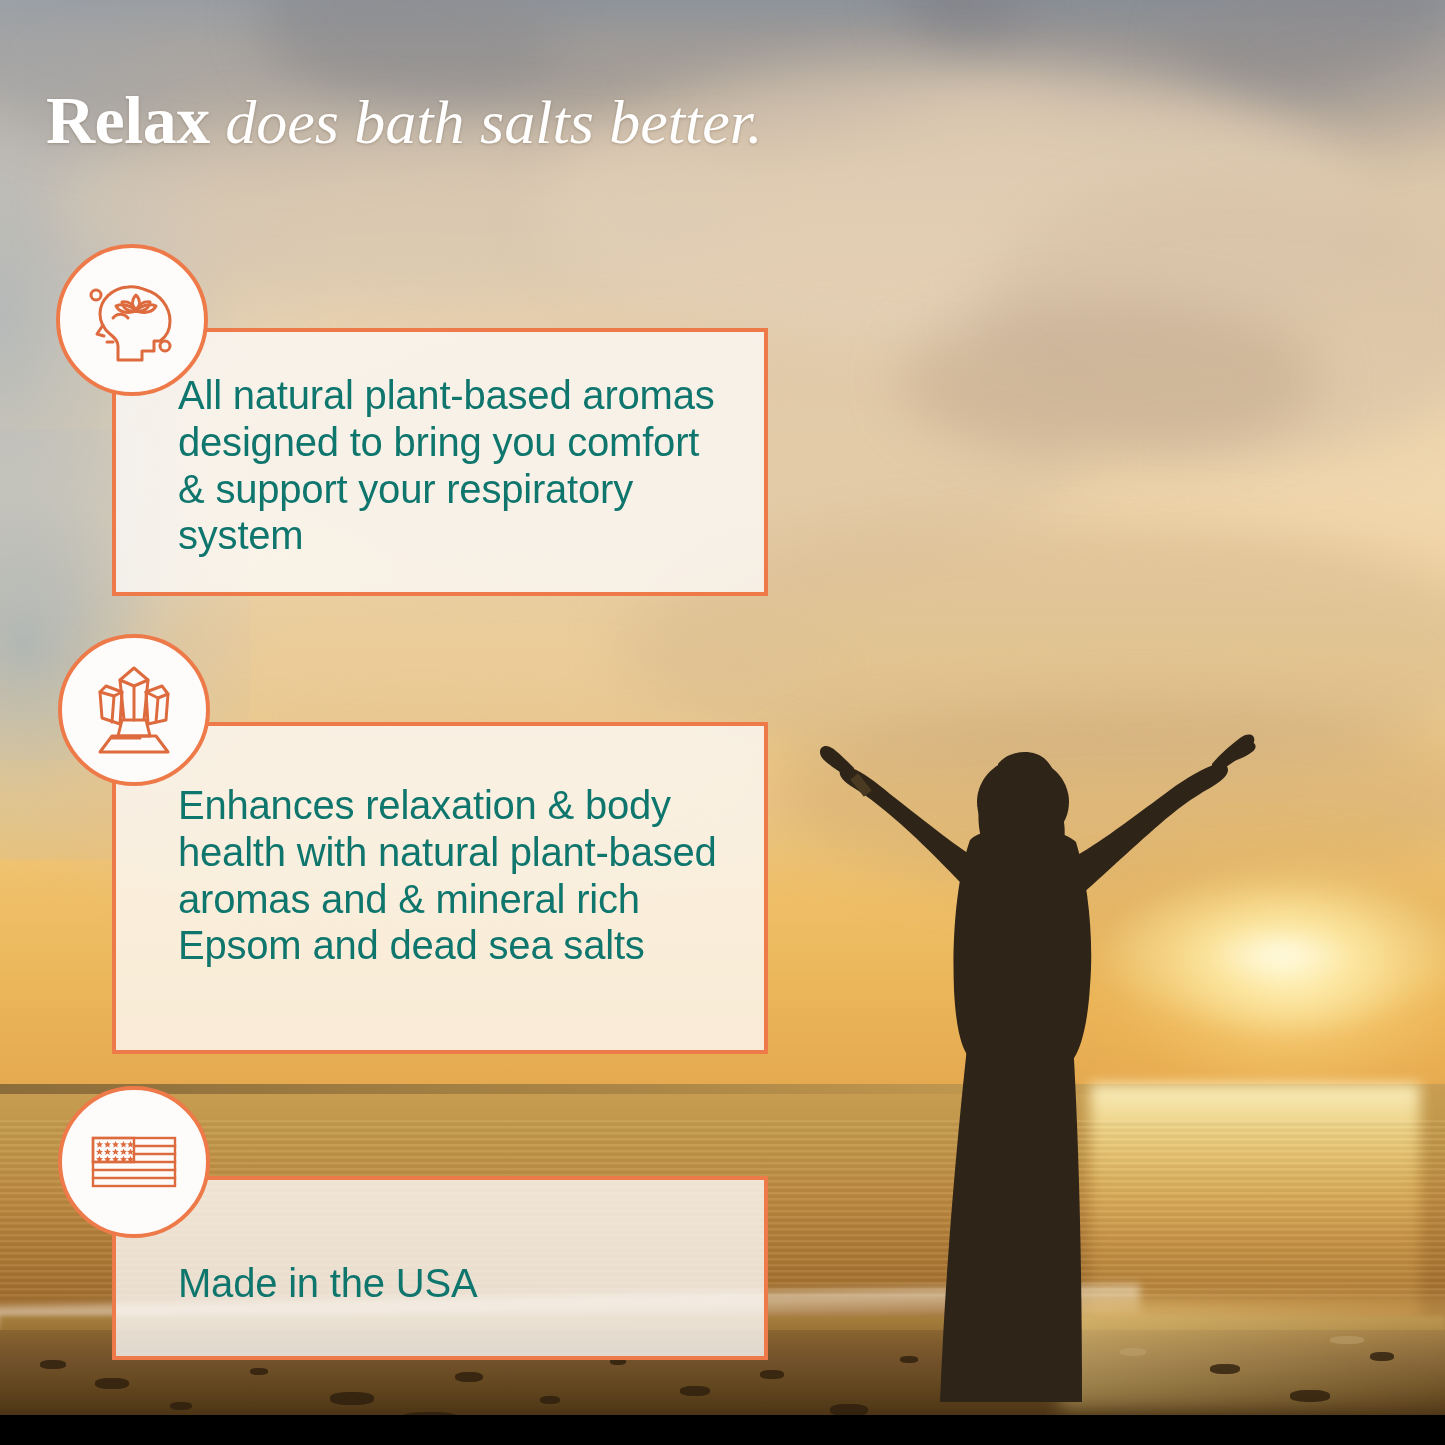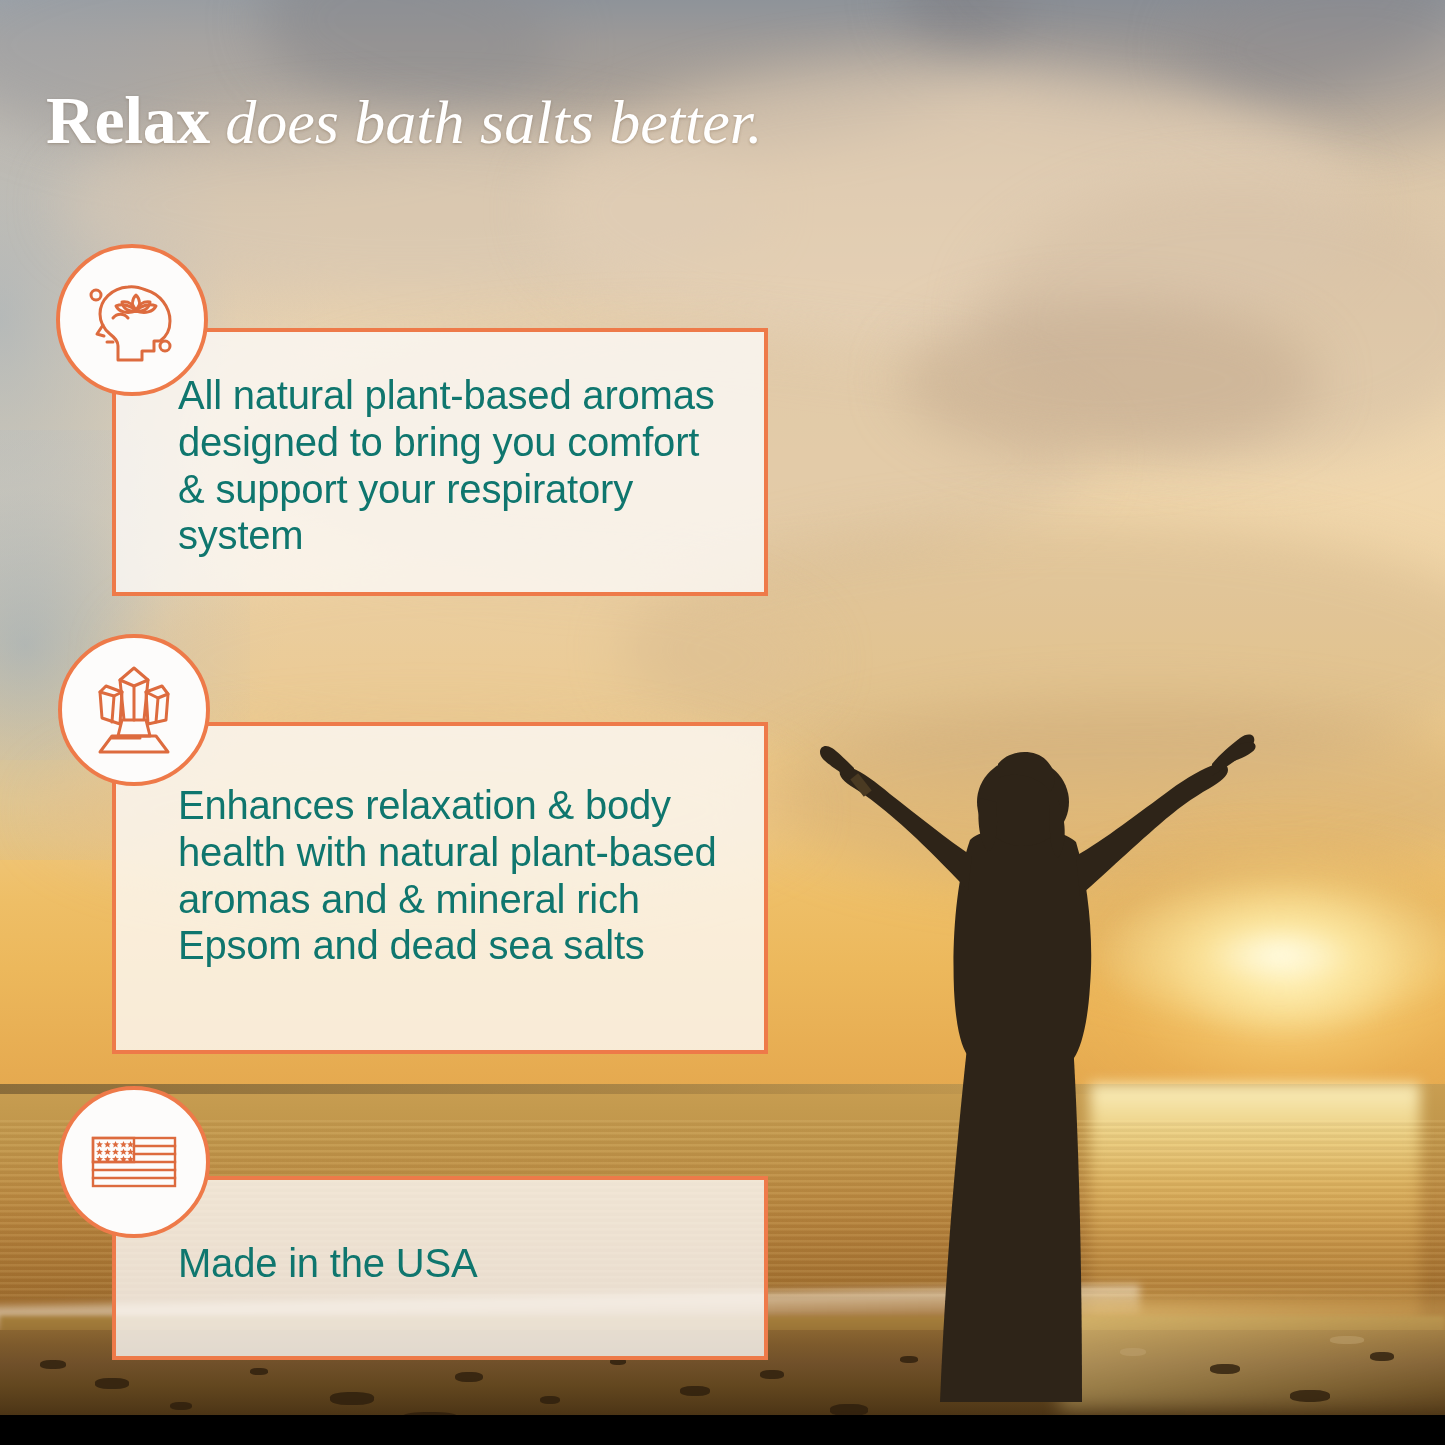--- a/index.html
+++ b/index.html
@@ -248,21 +248,21 @@
   #feature-0 .ficon { left: 56px;  top: 244px; }
   #feature-0 .fbox  { left: 112px; top: 328px; width: 656px; height: 268px; }
   #feature-0 .ftext { padding-top: 40px; }
 
   #feature-1 .ficon { left: 58px;  top: 634px; }
   #feature-1 .fbox  { left: 112px; top: 722px; width: 656px; height: 332px; }
   #feature-1 .ftext { padding-top: 56px; }
 
   #feature-2 .ficon { left: 58px;  top: 1086px; }
   #feature-2 .fbox  { left: 112px; top: 1176px; width: 656px; height: 184px; }
-  #feature-2 .ftext { padding-top: 60px; }
+  #feature-2 .ftext { padding-top: 80px; }
 </style>
 </head>
 <body>
 
 <div class="canvas">
 
   <div class="photo">
     <div class="sky"></div>
     <div class="sky-blue-left"></div>
     <div class="sky-blue-left2"></div>

